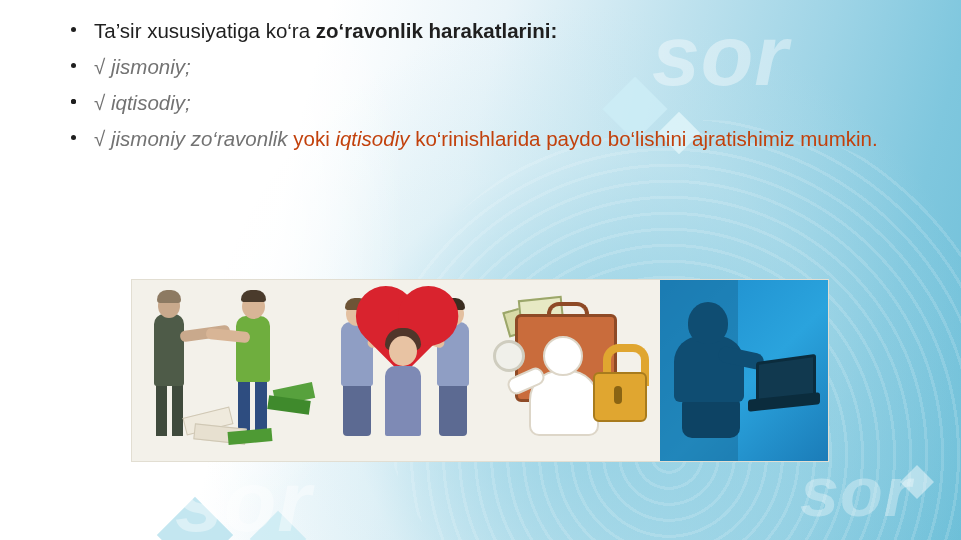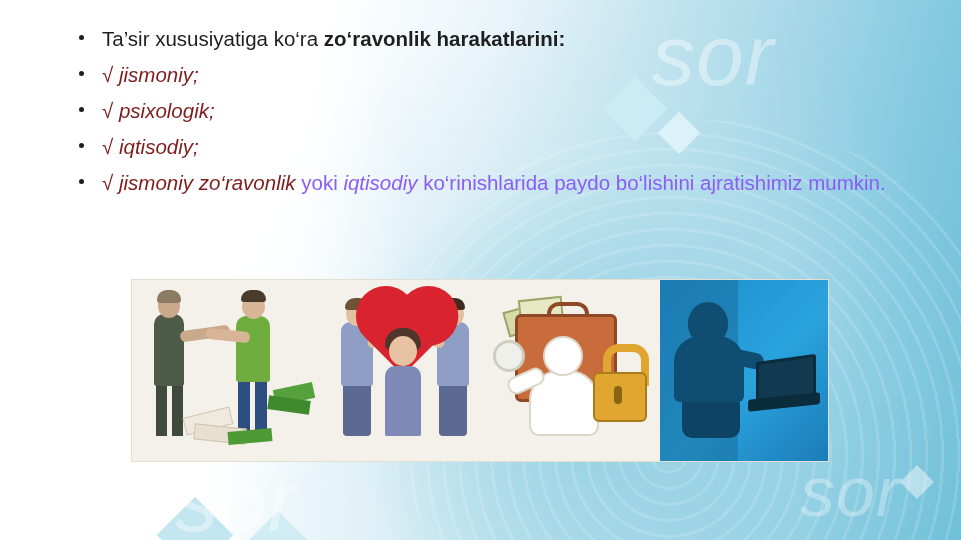--- a/index.html
+++ b/index.html
@@ -59,41 +59,41 @@
   }
   .d1 { width: 54px; height: 54px; left: 168px; top: 508px; background: rgba(175,222,235,0.75); }
   .d2 { width: 40px; height: 40px; left: 258px; top: 519px; background: rgba(200,234,243,0.8); }
   .d3 { width: 46px; height: 46px; left: 612px; top: 86px;  background: rgba(205,238,246,0.8); }
   .d4 { width: 30px; height: 30px; left: 664px; top: 118px; background: rgba(223,244,249,0.85); }
   .d5 { width: 24px; height: 24px; left: 905px; top: 470px; background: rgba(255,255,255,0.45); }
 
   .wm {
     position: absolute;
     color: rgba(255,255,255,0.40);
-    font-weight: normal;
+    font-weight: bold;
     font-style: italic;
     letter-spacing: 1px;
     user-select: none;
     white-space: nowrap;
   }
   .wm-a { left: 652px; top: 6px;   font-size: 86px; }
   .wm-b { left: 175px; top: 452px; font-size: 86px; }
   .wm-c { left: 300px; top: 372px; font-size: 62px; color: rgba(255,255,255,0.30); }
   .wm-d { left: 800px; top: 452px; font-size: 70px; color: rgba(255,255,255,0.32); }
 
   
   .content {
     position: absolute;
     left: 62px;
     top: 16px;
     width: 860px;
   }
   ul.bullets {
     list-style: none;
-    margin: 8px;
+    margin: 0;
     padding: 0;
   }
   ul.bullets li {
     position: relative;
     padding-left: 32px;
     margin-bottom: 7px;
     font-size: 20.5px;
     line-height: 1.42;
     color: #1f1f1f;
   }
@@ -104,22 +104,22 @@
     width: 5px;
     height: 5px;
     border-radius: 50%;
     background: #1f1f1f;
   }
   li.accent { color: #1f3f8f; }
   li.accent .dot { background: #1f1f1f; }
 
   .b { font-weight: bold; }
   .i { font-style: italic; }
-  .blue { color: #7f1d1d; }
-  .dark { color: #8b5cf6; }
+  .blue { color: #737373; }
+  .dark { color: #c2410c; }
 
   
   .figure {
     position: absolute;
     left: 131px;
     top: 279px;
     width: 696px;
     height: 181px;
     background: #f3f1ea;
     border: 1px solid #e2ded2;
@@ -233,21 +233,20 @@
         <span>Ta’sir xususiyatiga ko‘ra </span><span class="b">zo‘ravonlik harakatlarini:</span>
       </li>
 
       <li class="accent">
         <span class="dot"></span>
         <span class="i blue">√ jismoniy;</span>
       </li>
 
       <li class="accent">
         <span class="dot"></span>
-        <span class="i blue">√ psixologik;</span>
       </li>
 
       <li class="accent">
         <span class="dot"></span>
         <span class="i blue">√ iqtisodiy;</span>
       </li>
 
       <li>
         <span class="dot"></span>
         <span class="i blue">√ jismoniy zo‘ravonlik</span><span class="dark"> yoki </span><span class="i dark">iqtisodiy</span><span class="dark"> ko‘rinishlarida paydo bo‘lishini ajratishimiz mumkin.</span>

